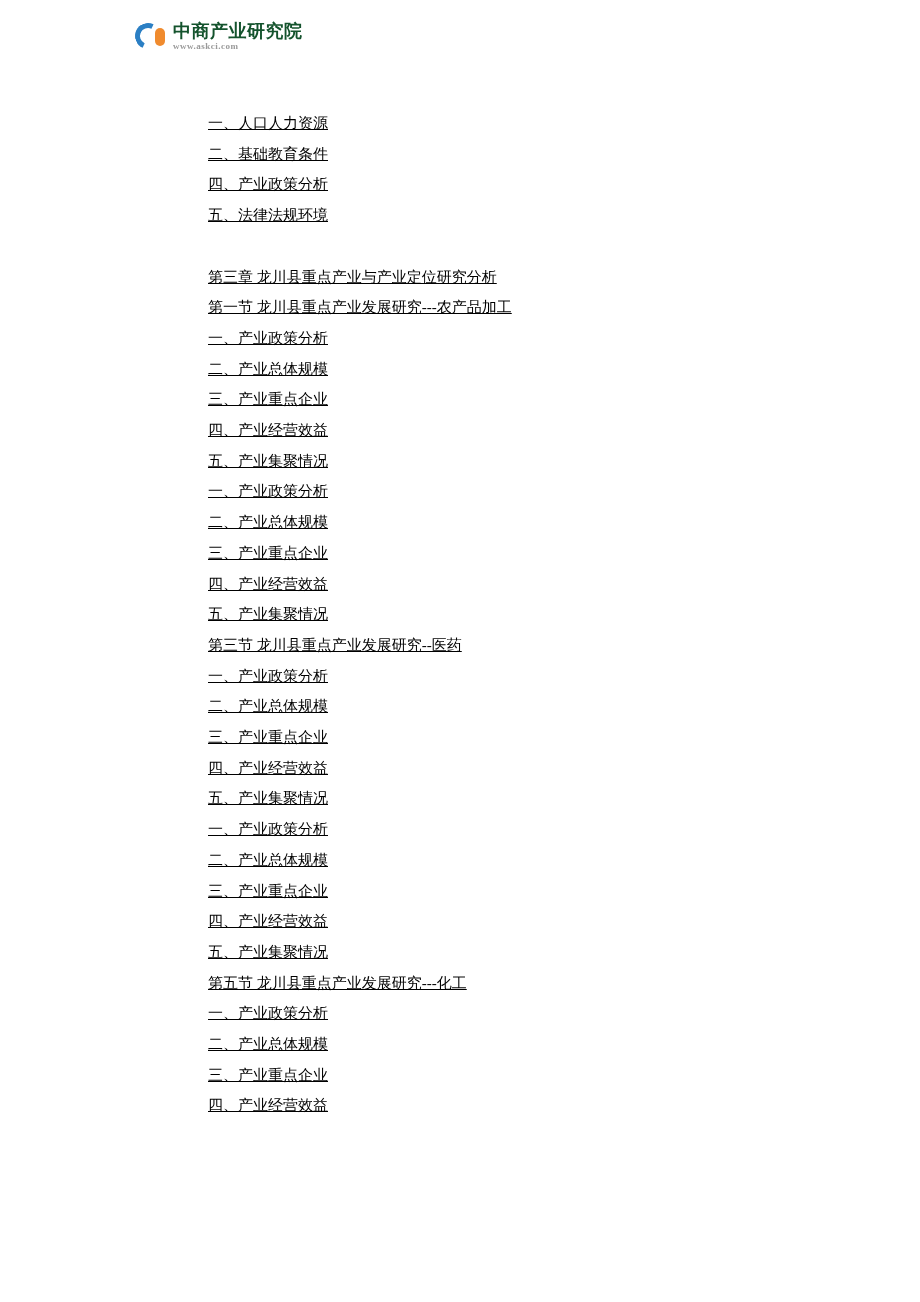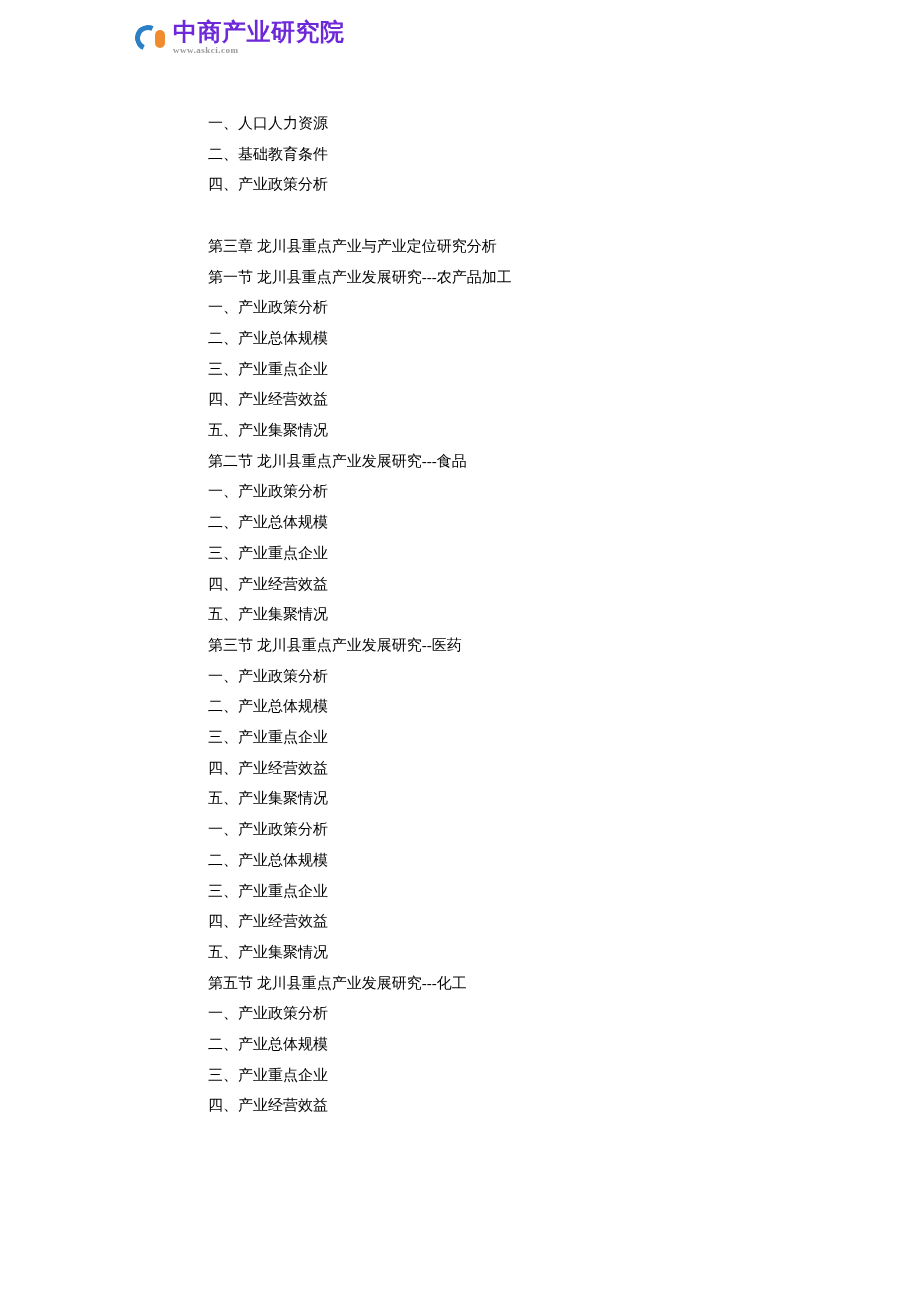--- a/index.html
+++ b/index.html
@@ -45,36 +45,37 @@
       top: 8px;
     }
     .logo-text {
       display: flex;
       flex-direction: column;
       line-height: 1;
     }
     .logo-cn {
       font-family: "Microsoft YaHei", "SimHei", sans-serif;
       font-weight: bold;
-      font-size: 24px;
-      color: #6d28d9;
+      font-size: 18px;
+      color: #14532d;
       letter-spacing: 0.5px;
     }
     .logo-en {
       font-size: 9px;
       color: #999;
       letter-spacing: 0.5px;
       margin-top: 2px;
       font-weight: bold;
     }
     .content {
       position: absolute;
       top: 108px;
       left: 208px;
       width: 560px;
+      text-decoration: underline;
     }
     .toc-line {
       font-size: 15px;
       color: #000;
       line-height: 30.7px;
       white-space: nowrap;
     }
     .section-gap {
       height: 30.7px;
     }
@@ -90,29 +91,29 @@
   <div class="logo-text">
     <span class="logo-cn">中商产业研究院</span>
     <span class="logo-en">www.askci.com</span>
   </div>
 </div>
 
 <div class="content">
   <div class="toc-line">一、人口人力资源</div>
   <div class="toc-line">二、基础教育条件</div>
   <div class="toc-line">四、产业政策分析</div>
+  <div class="toc-line">五、法律法规环境</div>
   <div class="section-gap"></div>
   <div class="toc-line">第三章 龙川县重点产业与产业定位研究分析</div>
   <div class="toc-line">第一节 龙川县重点产业发展研究---农产品加工</div>
   <div class="toc-line">一、产业政策分析</div>
   <div class="toc-line">二、产业总体规模</div>
   <div class="toc-line">三、产业重点企业</div>
   <div class="toc-line">四、产业经营效益</div>
   <div class="toc-line">五、产业集聚情况</div>
-  <div class="toc-line">第二节 龙川县重点产业发展研究---食品</div>
   <div class="toc-line">一、产业政策分析</div>
   <div class="toc-line">二、产业总体规模</div>
   <div class="toc-line">三、产业重点企业</div>
   <div class="toc-line">四、产业经营效益</div>
   <div class="toc-line">五、产业集聚情况</div>
   <div class="toc-line">第三节 龙川县重点产业发展研究--医药</div>
   <div class="toc-line">一、产业政策分析</div>
   <div class="toc-line">二、产业总体规模</div>
   <div class="toc-line">三、产业重点企业</div>
   <div class="toc-line">四、产业经营效益</div>

